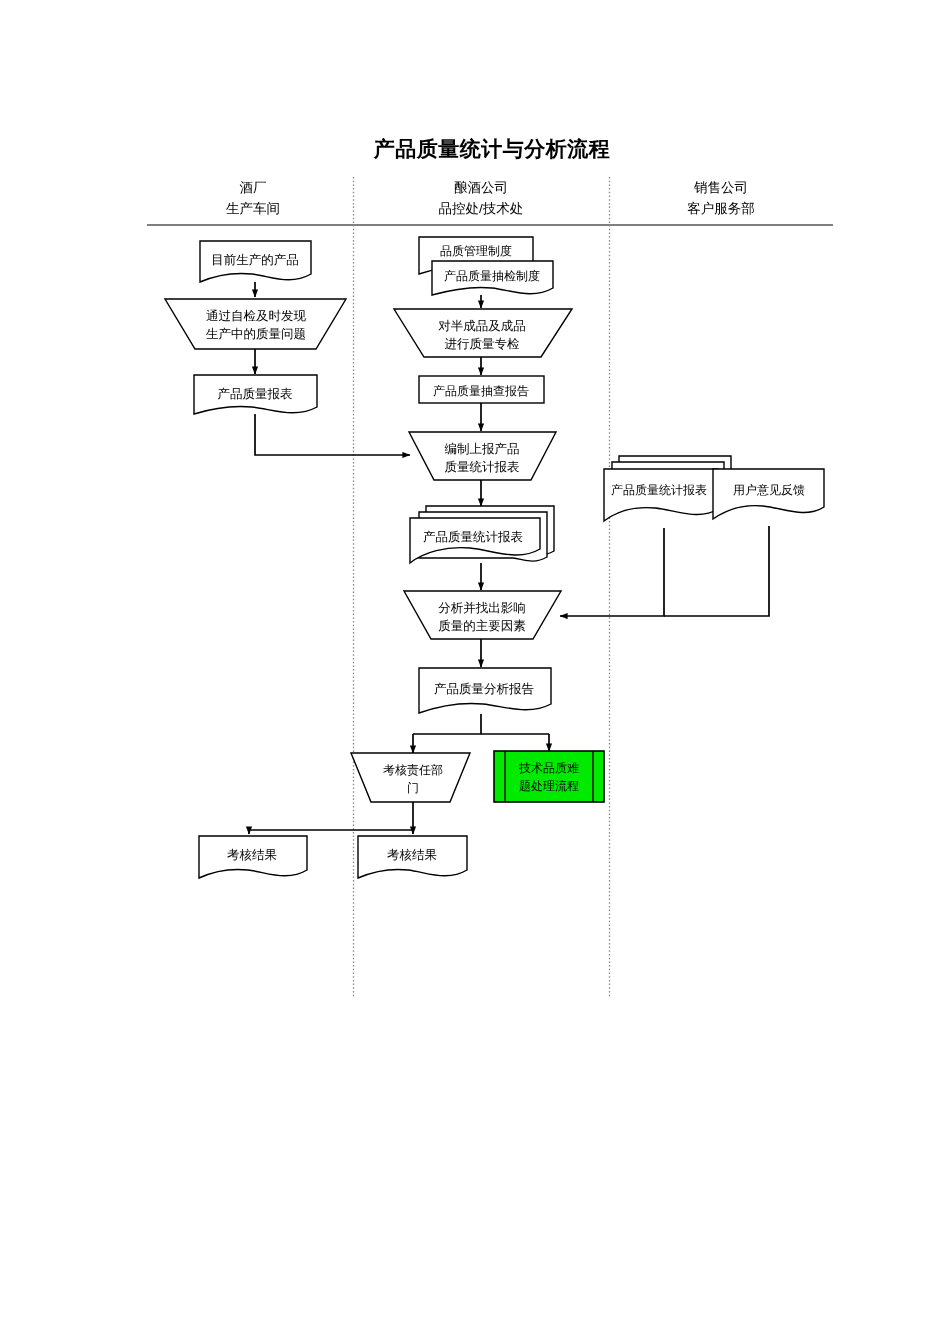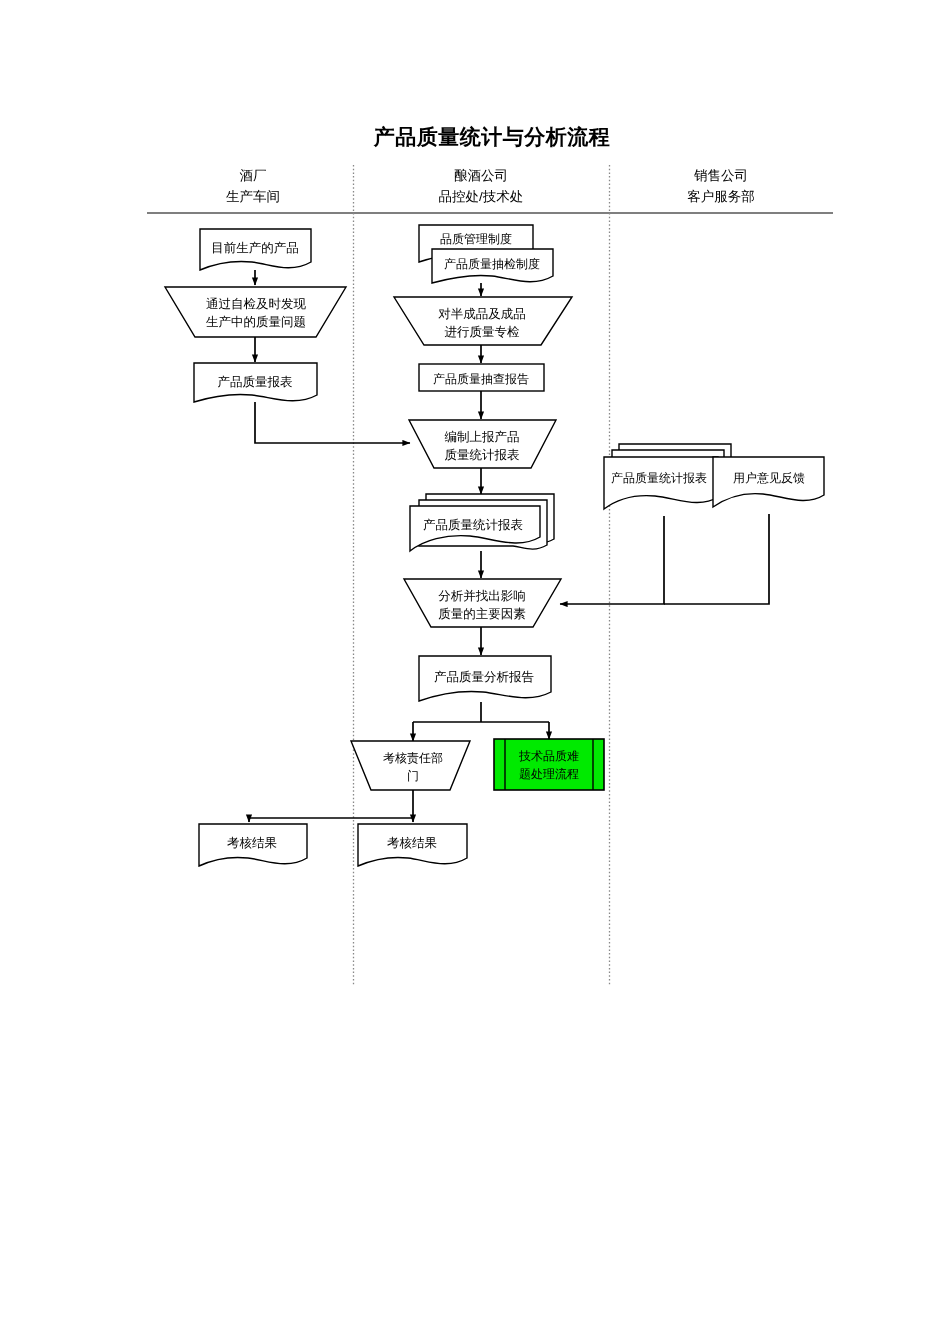--- a/index.html
+++ b/index.html
@@ -10,21 +10,21 @@
   body {
     width: 950px;
     height: 1344px;
     font-family: "Liberation Sans", "DejaVu Sans", sans-serif;
     color: #000000;
     position: relative;
     overflow: hidden;
   }
   #page {
     position: absolute;
-    left: 0; top: 0;
+    left: 0; top: 12px;
     width: 950px;
     height: 948px;
   }
   #chart-svg {
     position: absolute;
     left: 0; top: 0;
     width: 950px;
     height: 1344px;
   }
   .ttl {

